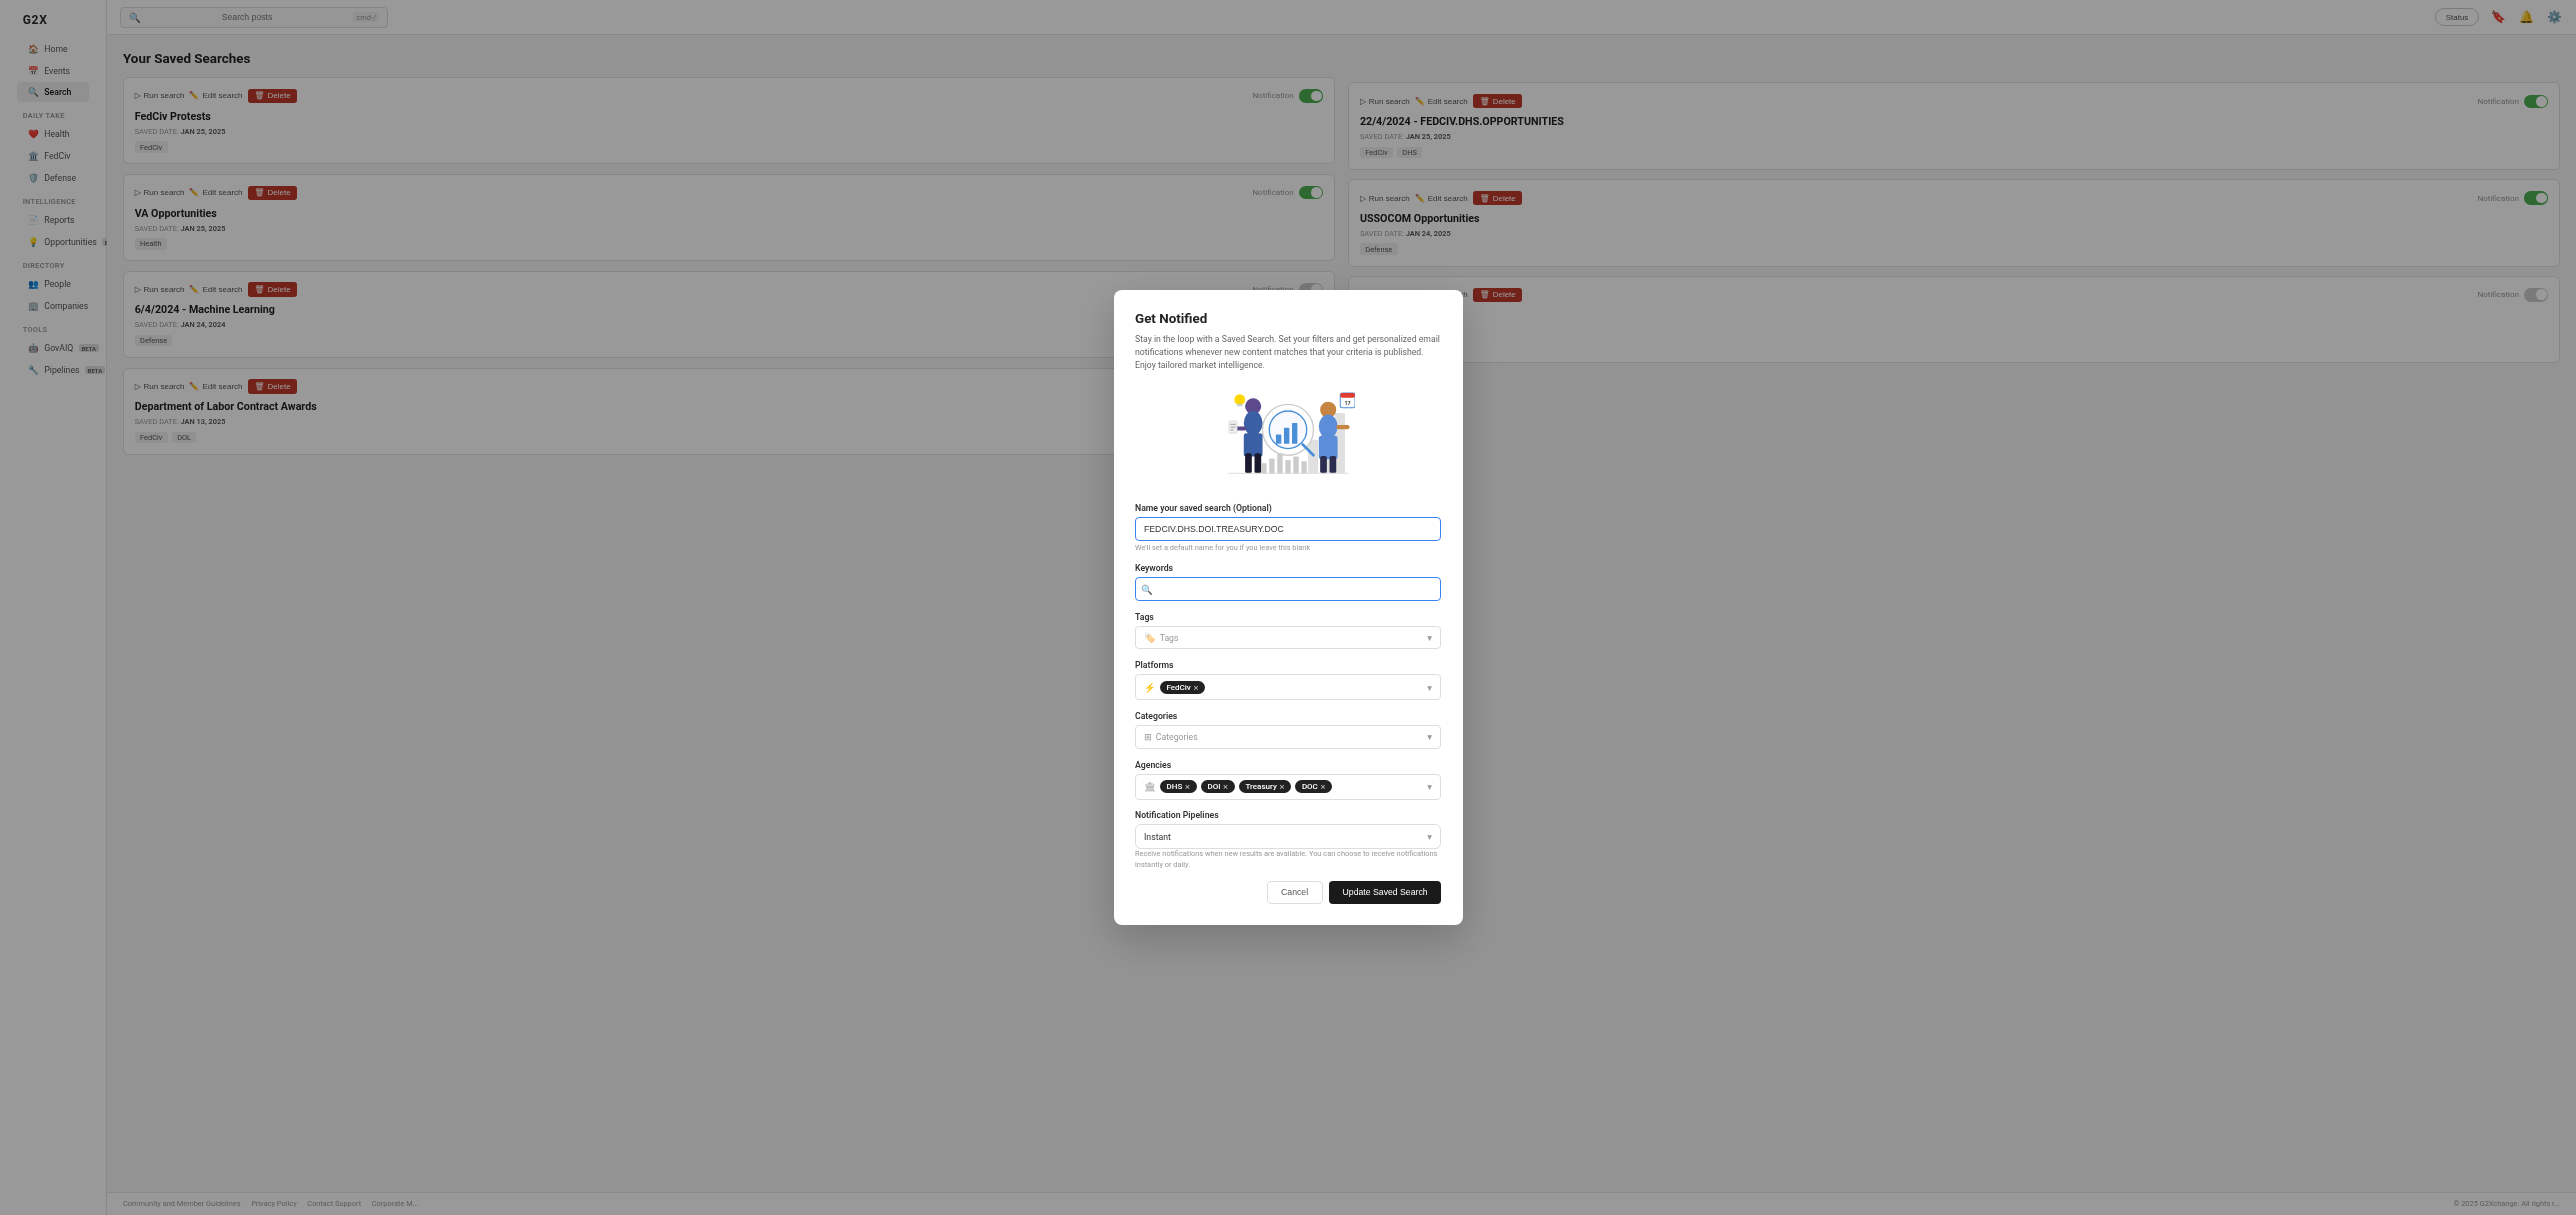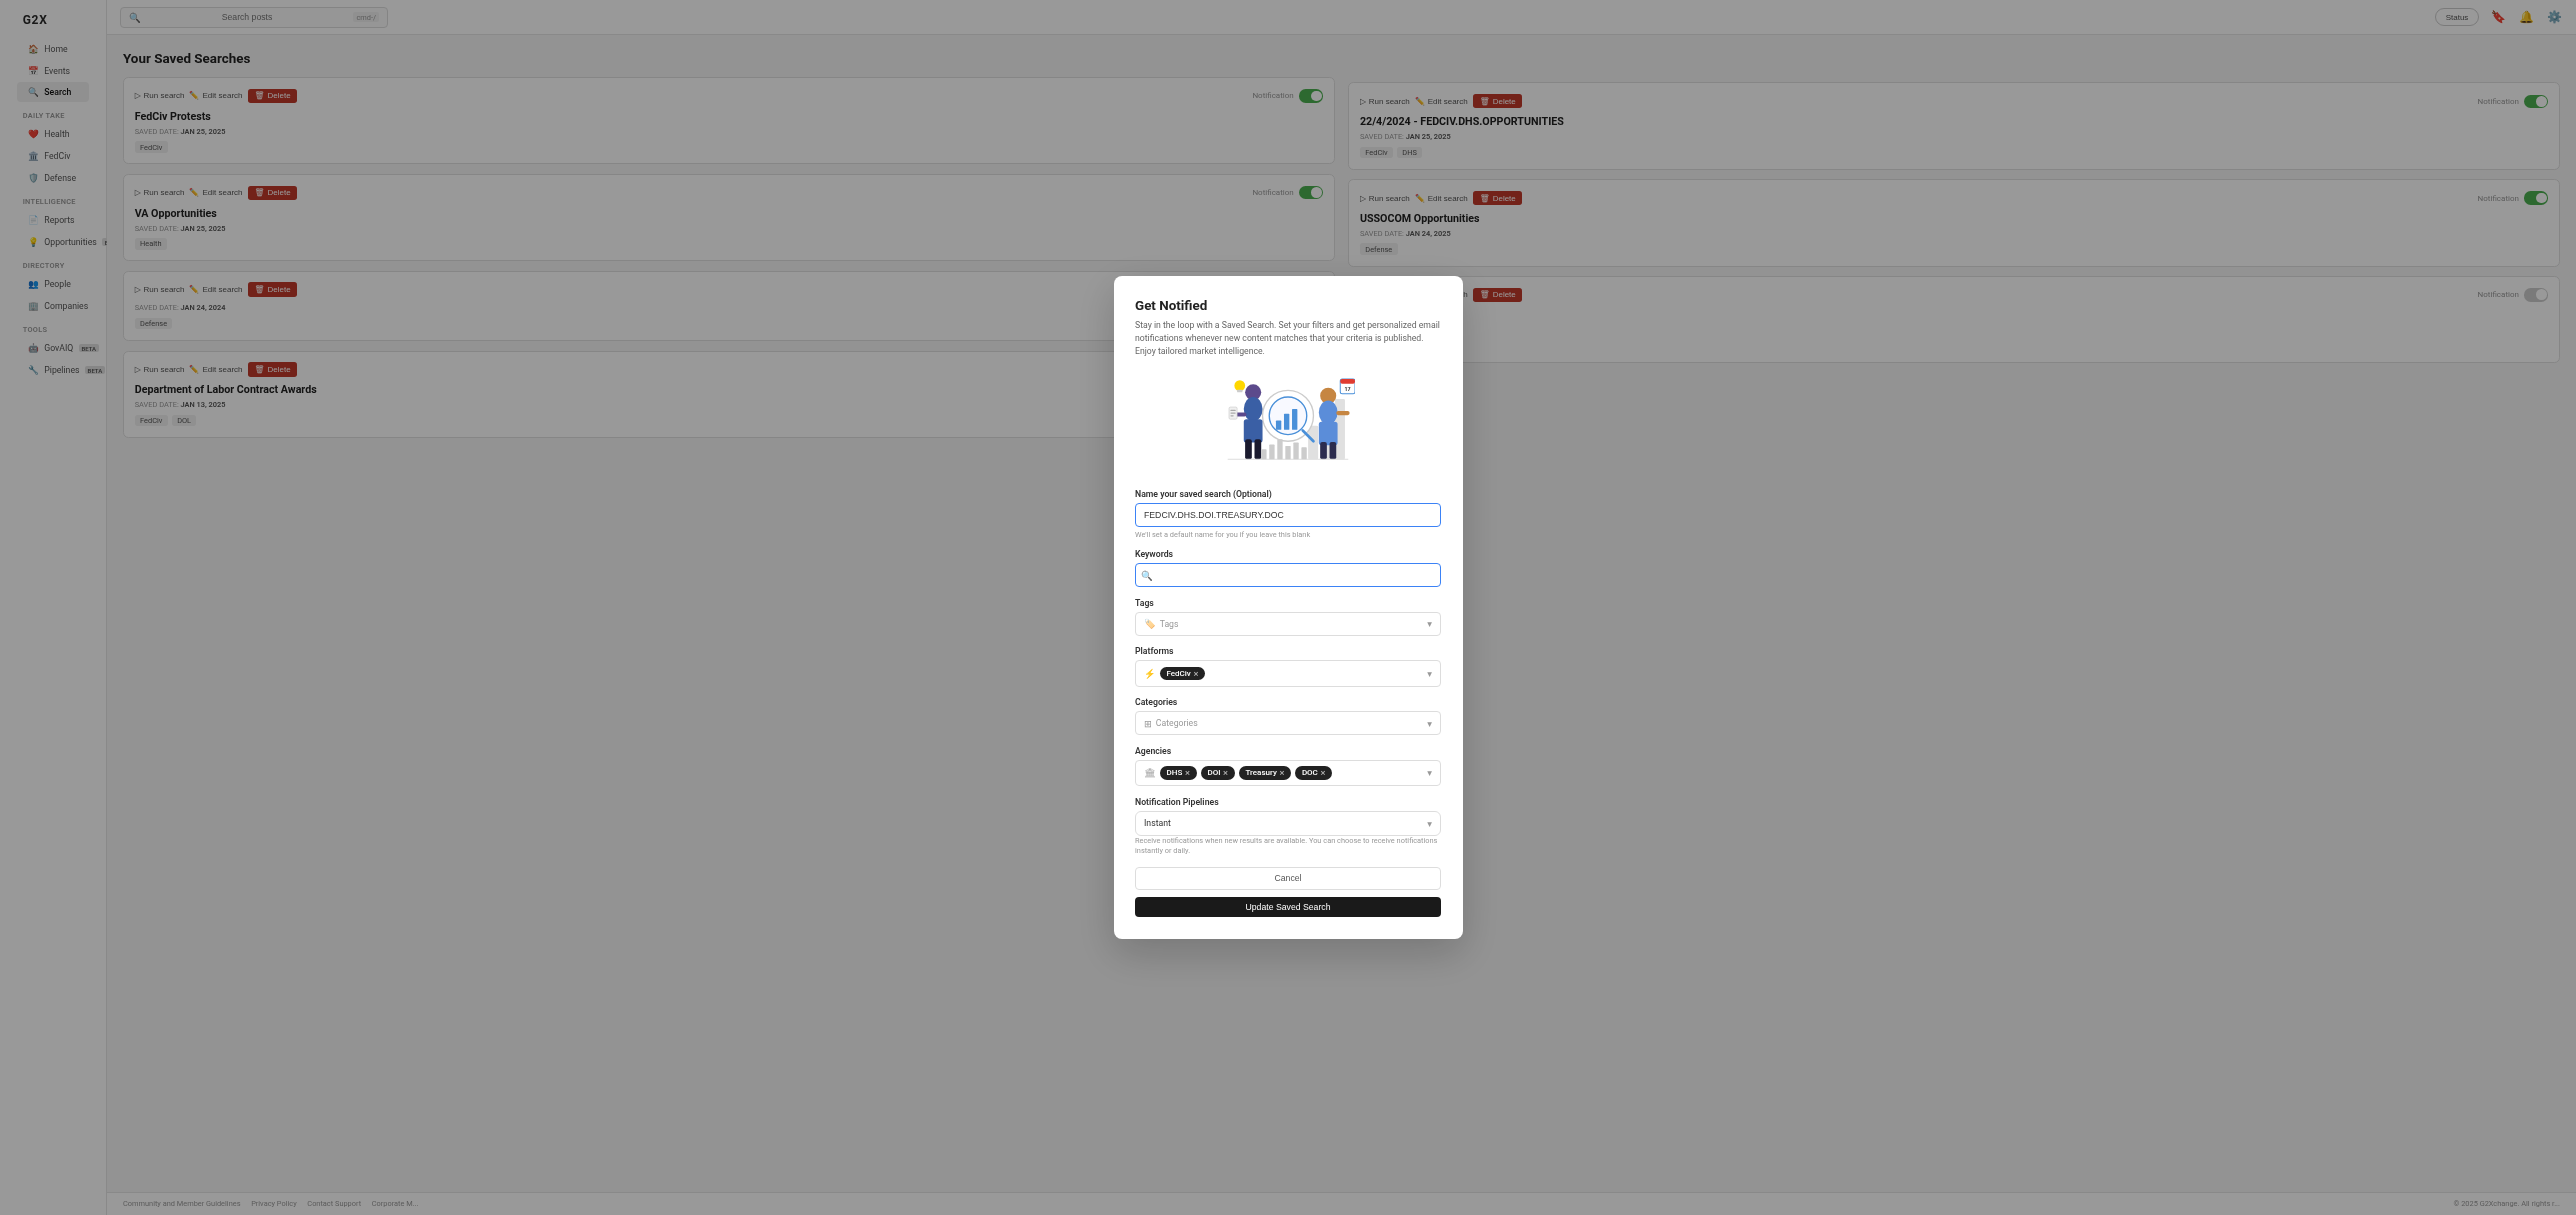--- a/index.html
+++ b/index.html
@@ -75,21 +75,21 @@
     .form-select-wrapper .selected-tags { display: flex; align-items: center; gap: 4px; flex-wrap: wrap; flex: 1; }
     .chip { display: flex; align-items: center; gap: 2.7px; background: #222; color: #fff; border-radius: 13.4px; padding: 2px 6.7px; font-size: 8px; font-weight: 500; }
     .chip-remove { cursor: pointer; font-size: 9.4px; line-height: 1; color: #aaa; }
     .chevron-down { font-size: 9.4px; color: #999; }
 
     
     .freq-select { border: 0.7px solid #ddd; border-radius: 6px; padding: 6px 8px; display: flex; align-items: center; justify-content: space-between; cursor: pointer; font-size: 8.7px; color: #333; }
     .freq-hint { font-size: 7.4px; color: #999; line-height: 1.4; }
 
     
-    .modal-footer { display: flex; justify-content: flex-end; gap: 6.7px; margin-top: 6px; flex-direction: column; }
+    .modal-footer { display: flex; justify-content: flex-end; gap: 6.7px; margin-top: 6px; }
     .btn-cancel { border: 0.7px solid #ddd; background: #fff; border-radius: 4px; padding: 5.4px 13.4px; font-size: 8.7px; cursor: pointer; color: #555; }
     .btn-primary { background: #1a1a1a; color: #fff; border: none; border-radius: 4px; padding: 5.4px 13.4px; font-size: 8.7px; cursor: pointer; font-weight: 500; }
   </style>
 </head>
 <body>
 
 <div class="app-container">
 
   <nav class="sidebar">
     <div class="sidebar-logo">G2X</div>
@@ -237,20 +237,21 @@
               <span>✏️</span>
               <span>Edit search</span>
             </button>
             <button class="delete-btn">
               <span>🗑</span>
               <span>Delete</span>
             </button>
             <span class="notification-label">Notification</span>
             <span class="toggle" style="background:#ccc;"></span>
           </div>
+          <div class="card-title">6/4/2024 - Machine Learning</div>
           <div class="card-saved-date">SAVED DATE: <span>JAN 24, 2024</span></div>
           <div class="card-tags">
             <span class="tag">Defense</span>
           </div>
         </div>
 
         <div class="search-card">
           <div class="card-actions">
             <button class="card-action-btn">
               <span>▷</span>

